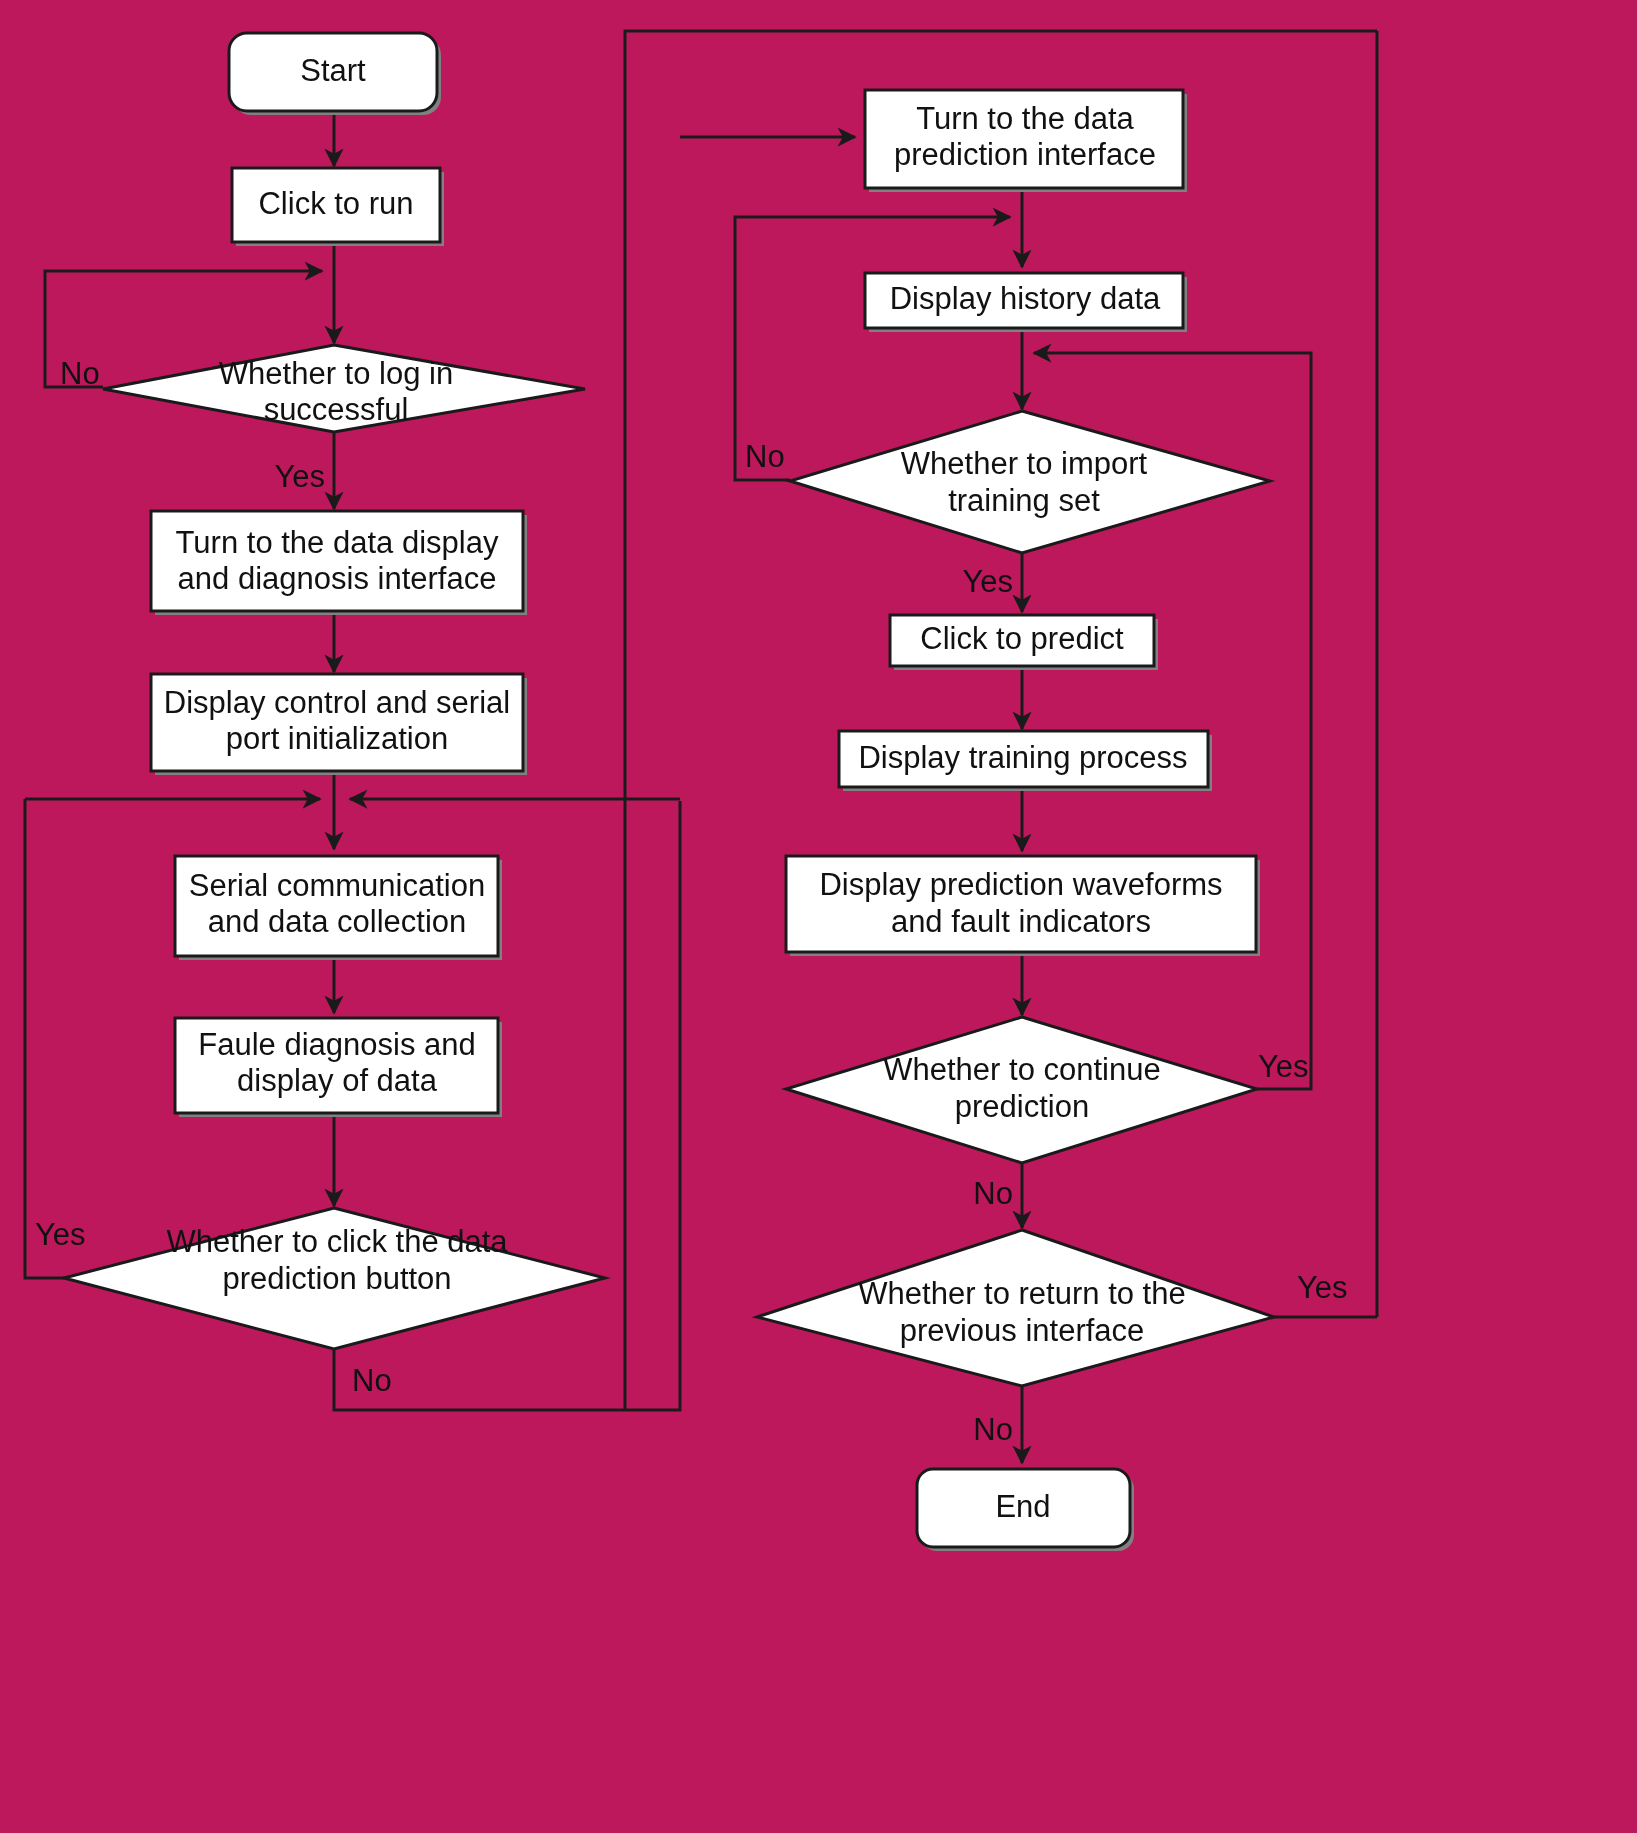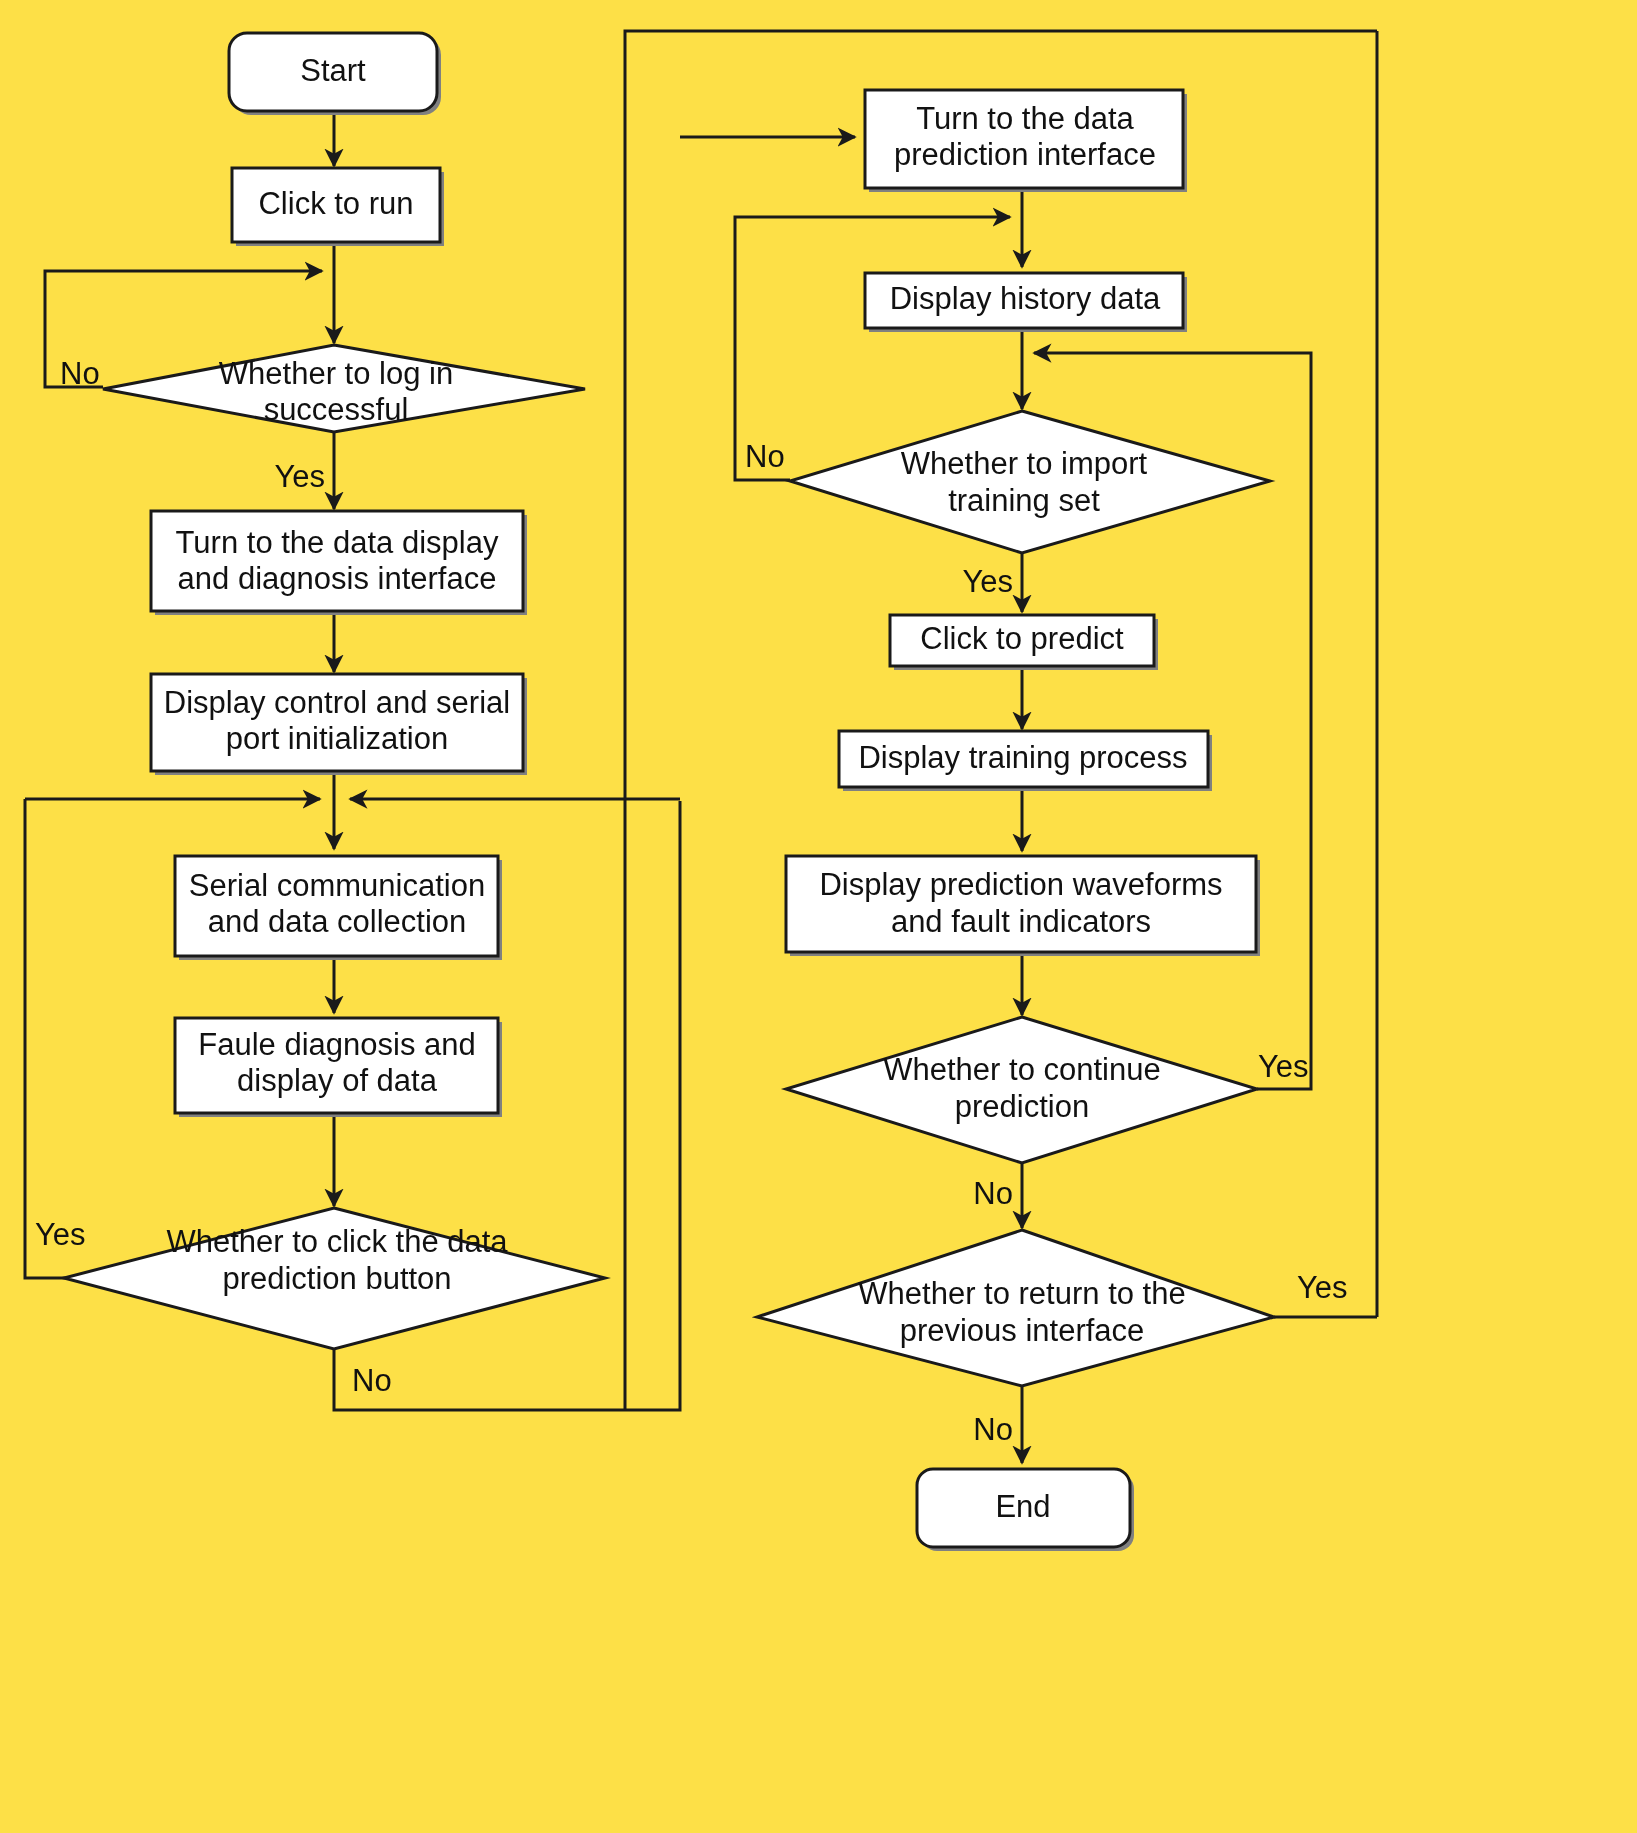--- a/index.html
+++ b/index.html
@@ -4,21 +4,21 @@
 <style>
   html, body {
     margin: 0;
     padding: 0;
     background: #ffffff;
   }
   #chart-root {
     position: relative;
     width: 1637px;
     height: 1833px;
-    background: #fde047;
+    background: #be185d;
     font-family: "Liberation Sans", sans-serif;
   }
   svg.flow {
     display: block;
     width: 1637px;
     height: 1833px;
   }
   .node-rect {
     fill: #ffffff;
     stroke: #1a1a1a;

